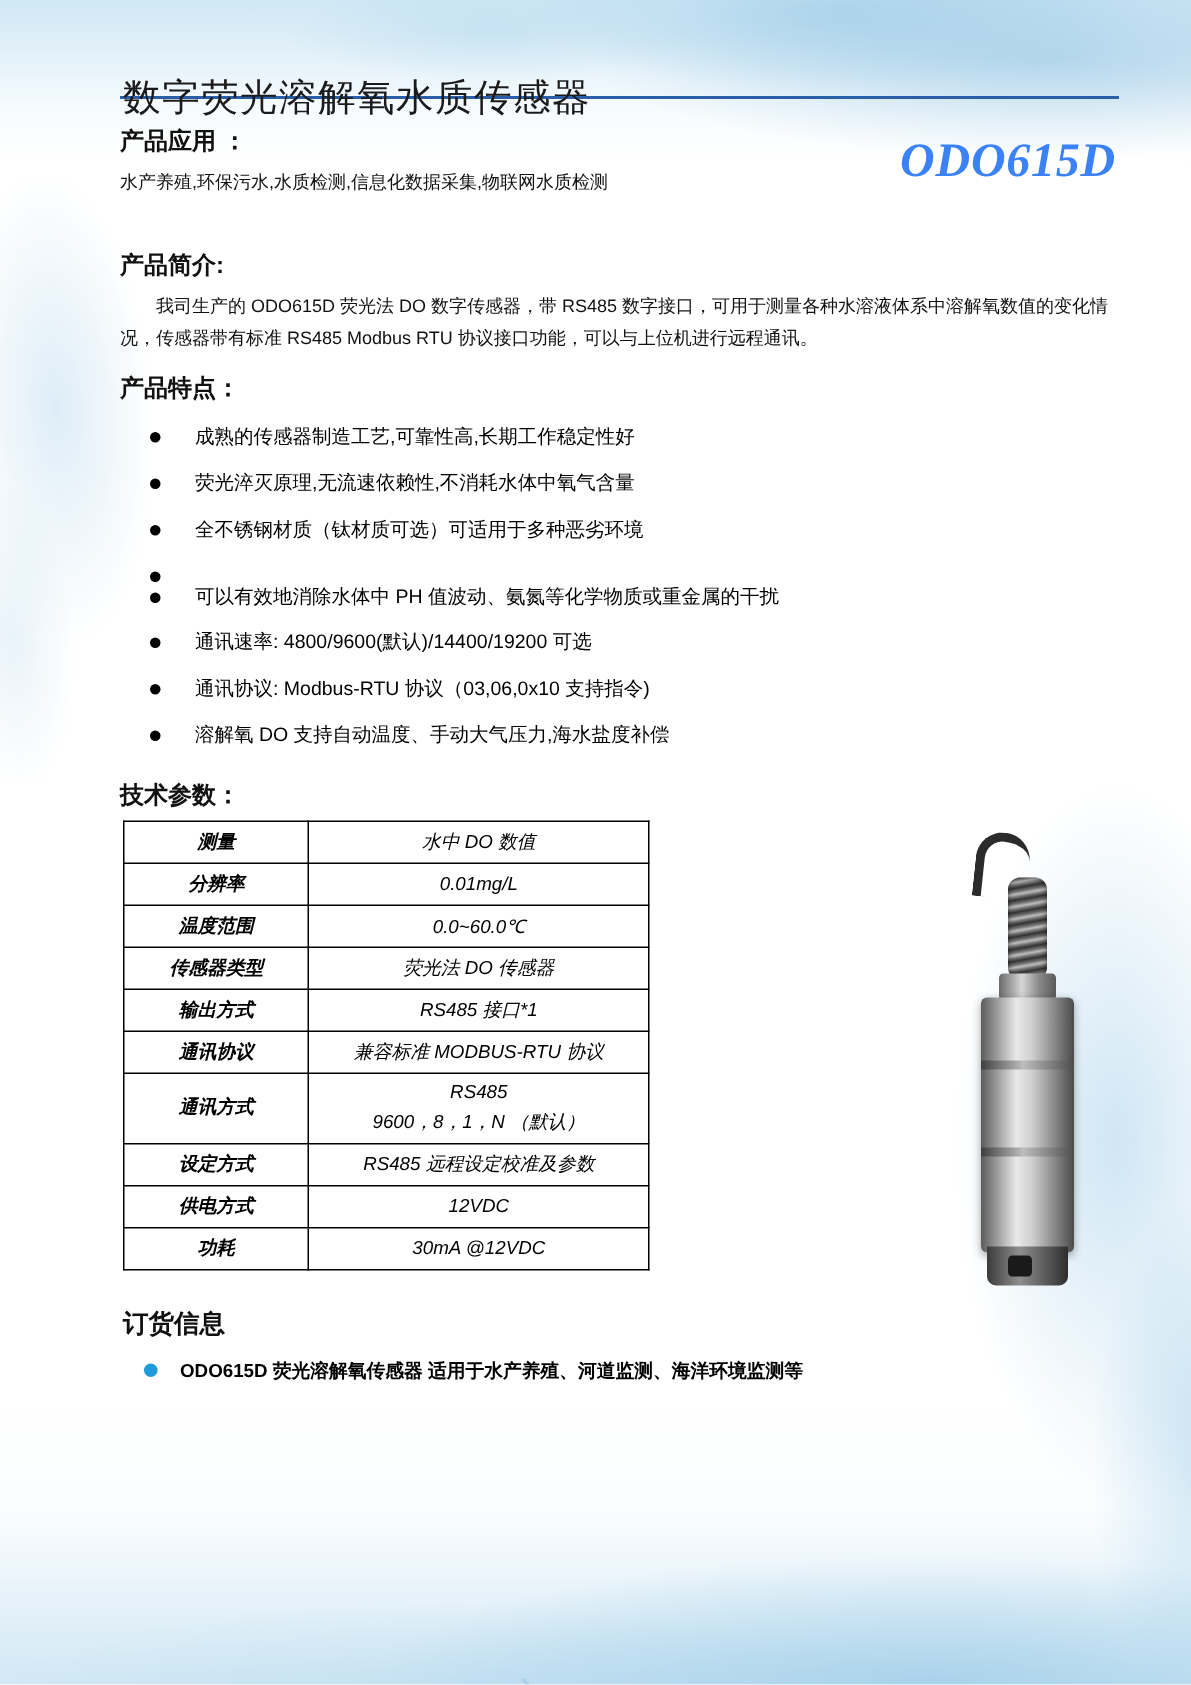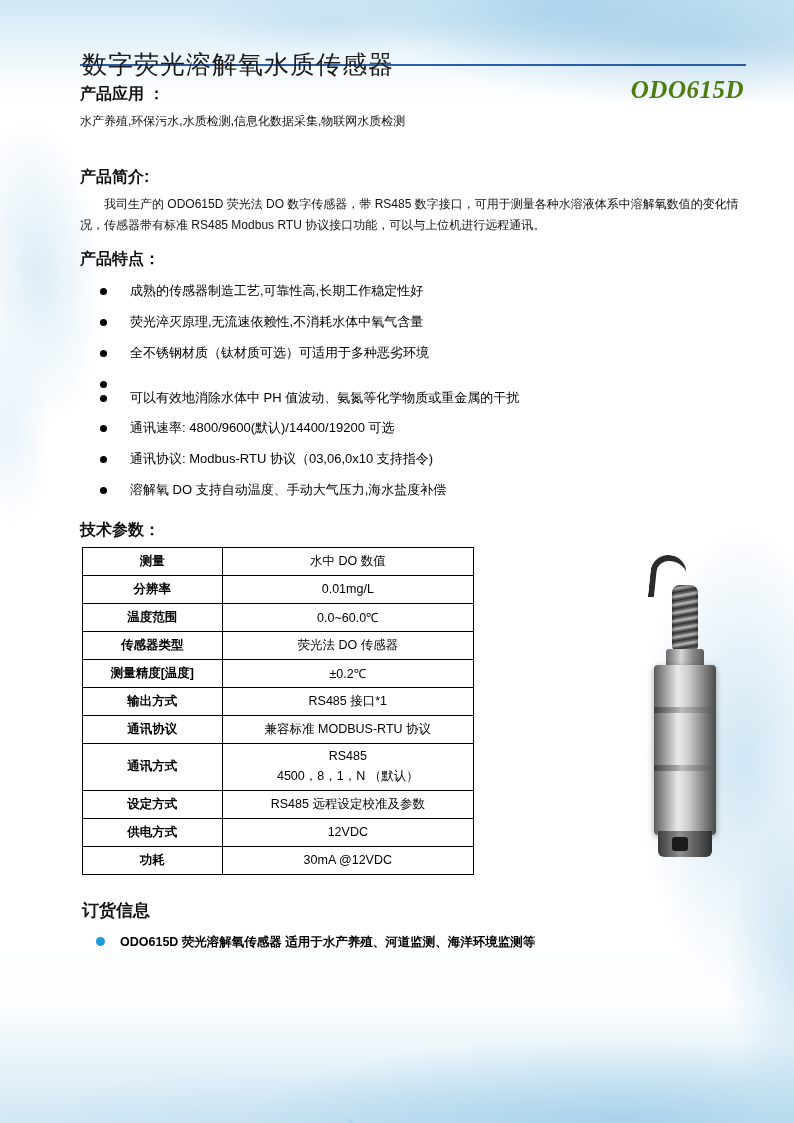--- a/index.html
+++ b/index.html
@@ -69,26 +69,26 @@
   }
   .title-rule {
     height: 0;
     border-top: 2px solid #2a5ea8;
     margin-top: 12px;
     margin-bottom: 0;
   }
 
   .model-row { position: relative; height: 40px; }
   .model {
-    position: absolute; right: 2px; top: 10px;
+    position: absolute; right: 2px; top: 22px;
     font-family: "Liberation Serif", serif;
     font-style: italic;
     font-weight: bold;
-    font-size: 25px;
-    color: #4d7c0f;
+    font-size: 32px;
+    color: #3b82f6;
     letter-spacing: 0.5px;
   }
 
   h2.sec {
     font-size: 16px;
     font-weight: bold;
     margin: 0 0 6px 0;
     color: #111;
   }
   .sec-app { position: relative; top: -22px; }
@@ -117,23 +117,24 @@
     left: 6px; top: 12px;
     width: 7px; height: 7px;
     background: #000;
     border-radius: 50%;
   }
 
   
   .spec-wrap { position: relative; margin-top: 4px; }
   table.spec {
     border-collapse: collapse;
-    width: 392px;
+    width: 351px;
     margin-left: 2px;
     background: rgba(255,255,255,0.9);
+    font-style: italic;
   }
   table.spec td {
     border: 1px solid #000;
     font-size: 12.5px;
     padding: 5px 4px;
     text-align: center;
     height: 25px;
   }
   table.spec td.k { width: 140px; font-weight: bold; }
   table.spec td.v { width: 252px; }
@@ -272,36 +273,32 @@
           </tr>
           <tr>
             <td class="k">温度范围</td>
             <td class="v">0.0~60.0℃</td>
           </tr>
           <tr>
             <td class="k">传感器类型</td>
             <td class="v">荧光法 DO 传感器</td>
           </tr>
           <tr>
-            <td class="k">测量精度[温度]</td>
-            <td class="v">±0.2℃</td>
-          </tr>
-          <tr>
             <td class="k">输出方式</td>
             <td class="v">RS485 接口*1</td>
           </tr>
           <tr>
             <td class="k">通讯协议</td>
             <td class="v">兼容标准 MODBUS-RTU 协议</td>
           </tr>
           <tr>
             <td class="k">通讯方式</td>
             <td class="v">
               <span>RS485</span>
-              <span class="line2">4500，8，1，N （默认）</span>
+              <span class="line2">9600，8，1，N （默认）</span>
             </td>
           </tr>
           <tr>
             <td class="k">设定方式</td>
             <td class="v">RS485 远程设定校准及参数</td>
           </tr>
           <tr>
             <td class="k">供电方式</td>
             <td class="v">12VDC</td>
           </tr>

